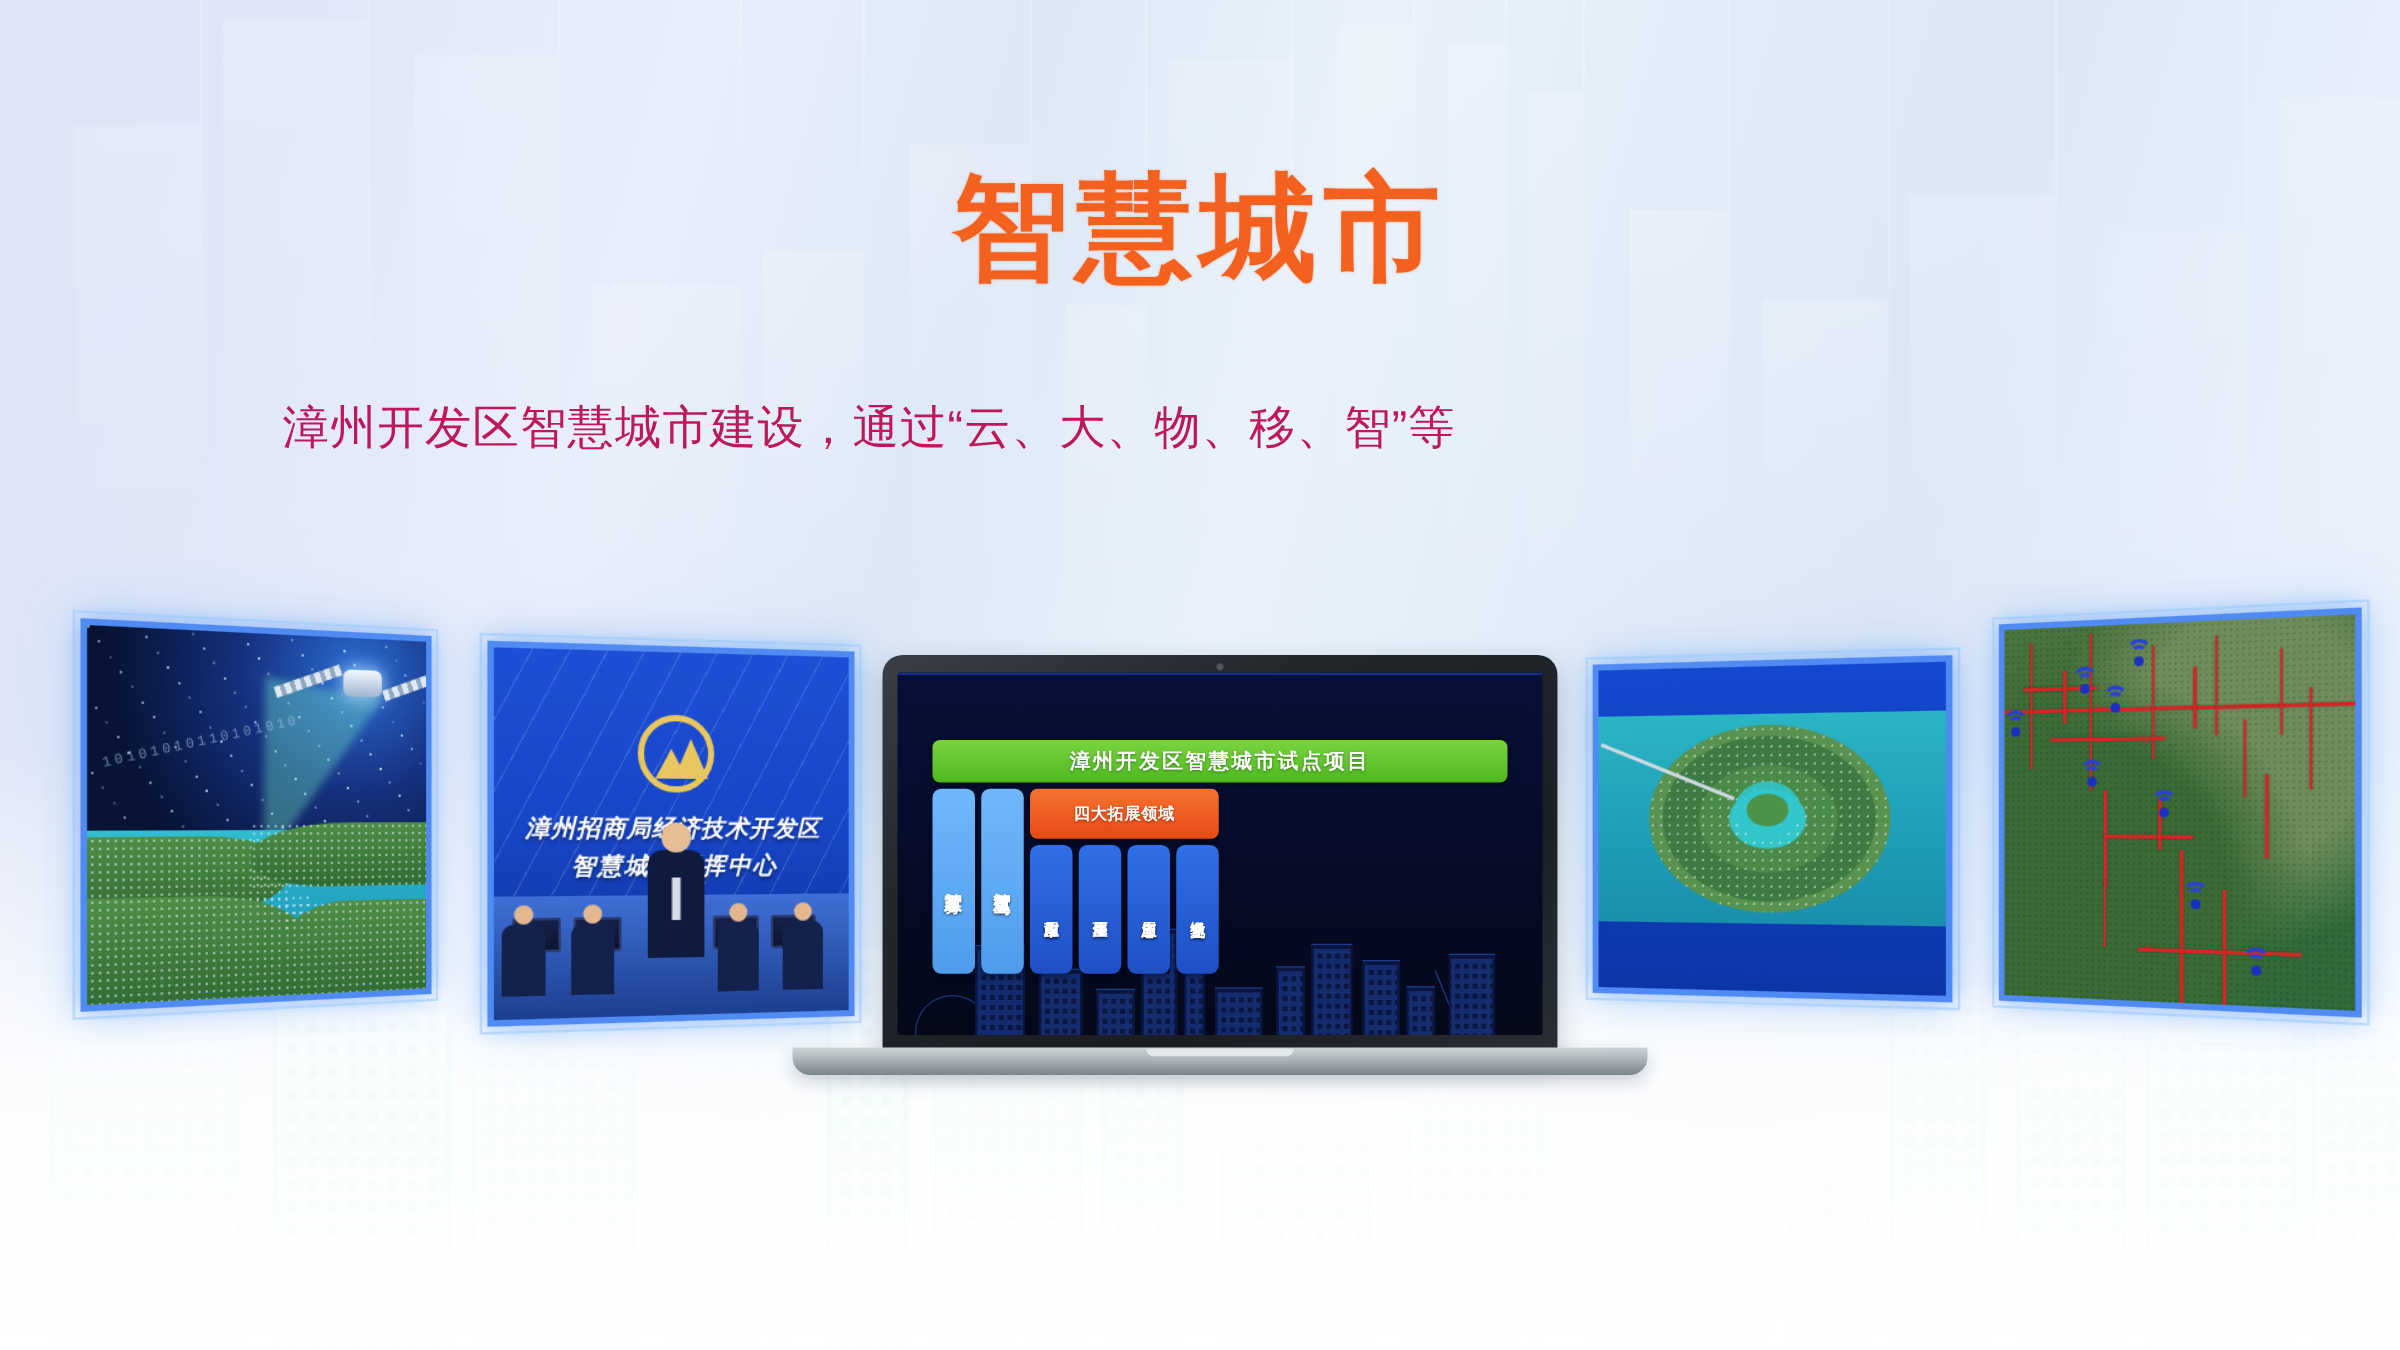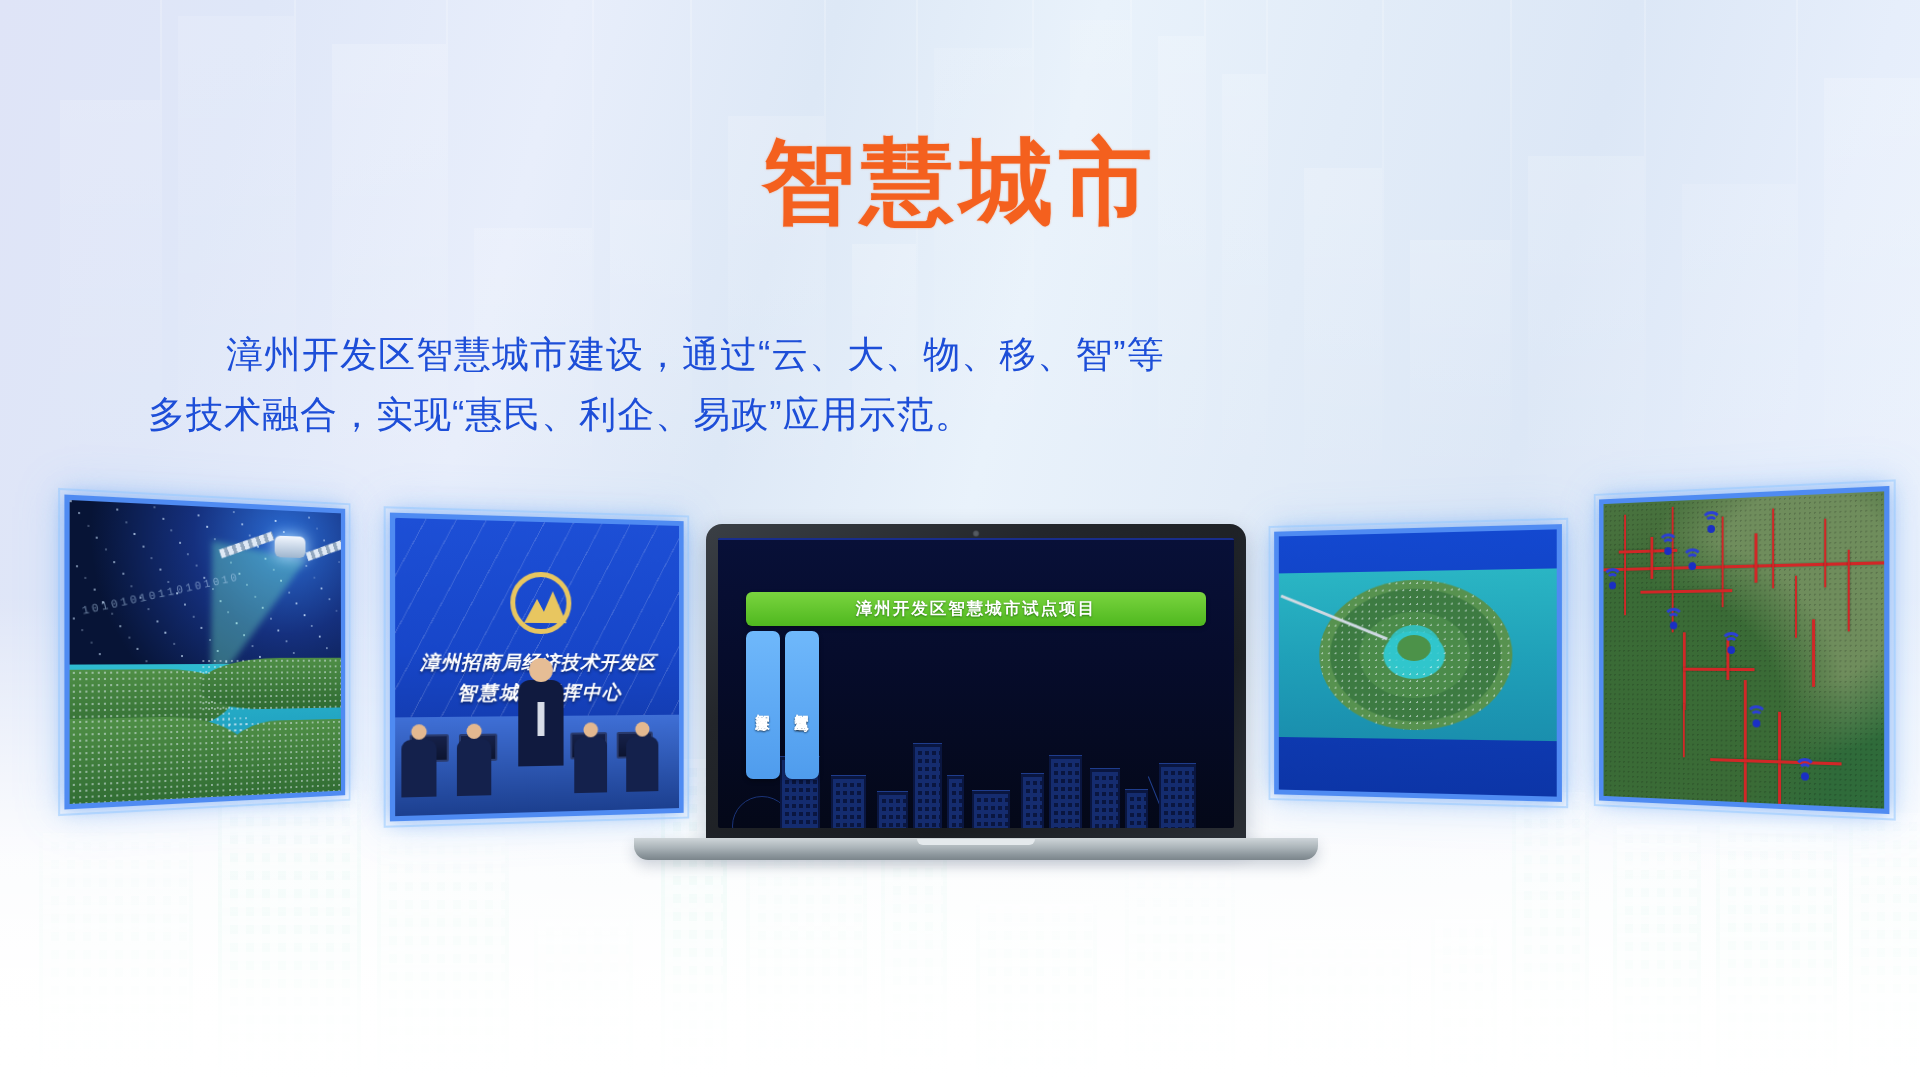--- a/index.html
+++ b/index.html
@@ -28,22 +28,22 @@
   }
   .bg-white-fade{position:absolute;left:0;bottom:0;width:1920px;height:260px;
     background:linear-gradient(180deg,rgba(255,255,255,0),rgba(255,255,255,.92) 70%,#fff);}
 
   
   .headline{position:absolute;top:120px;left:0;width:1920px;text-align:center;
     font-size:93px;font-weight:bold;letter-spacing:6px;color:#F4601E;
     text-shadow:0 0 2px rgba(244,96,30,.5);}
 
   
-  .para{position:absolute;top:325px;left:148px;width:1630px;
-    font-size:37px;line-height:1.62;color:#1d4ed8;letter-spacing:1px;text-indent:78px;}
+  .para{position:absolute;top:312px;left:148px;width:1630px;
+    font-size:37px;line-height:1.62;color:#be185d;letter-spacing:1px;text-indent:78px;}
 
   
   .panel{position:absolute;border:5px solid #4f8bf2;background:#0a1b3d;
     box-shadow:0 0 18px rgba(90,150,240,.55), 0 0 40px rgba(120,180,250,.35);}
   .panel::after{content:"";position:absolute;inset:-11px;border:2px solid rgba(150,200,255,.55);pointer-events:none;}
   .panel .inner{position:absolute;inset:0;overflow:hidden;}
 
   
   #p1{left:65px;top:502px;width:293px;height:300px;transform:perspective(900px) rotateY(17deg);}
   .sky{position:absolute;left:0;top:0;width:100%;height:56%;
@@ -229,21 +229,20 @@
     <b style="left: 1613px; width: 88px; height: 261px; opacity: 0.61;"></b>
     <b style="left: 1716px; width: 121px; height: 262px; opacity: 0.61;"></b>
     <b style="left: 1849px; width: 154px; height: 273px; opacity: 0.52;"></b>
   </div>
 <div class="bg-white-fade"></div>
 
 <div class="headline">智慧城市</div>
 
 <div class="para">
   <span>漳州开发区智慧城市建设，通过“云、大、物、移、智”等</span><br>
-  <span>多技术融合，实现“惠民、利企、易政”应用示范。</span>
 </div>
 
 <div class="panel" id="p1">
   <div class="inner">
     <div class="sky" id="skyStars">
         <span class="star" style="left: 0%; top: 0%; opacity: 0.3;"></span>
         <span class="star" style="left: 37%; top: 53%; opacity: 0.43;"></span>
         <span class="star" style="left: 74%; top: 6%; opacity: 0.56;"></span>
         <span class="star" style="left: 11%; top: 59%; opacity: 0.69;"></span>
         <span class="star" style="left: 48%; top: 12%; opacity: 0.82;"></span>
@@ -427,20 +426,37 @@
 
           <div class="d-tall">
             <span>智慧政务</span>
           </div>
           <div class="d-tall">
             <span>智慧双鱼岛</span>
           </div>
 
 
 
+          <div class="d-group">
+            <div class="d-head">四大拓展领域</div>
+            <div class="d-cells">
+              <div class="d-cell">
+                  <span>市政应用</span>
+                </div>
+              <div class="d-cell">
+                  <span>环保应用</span>
+                </div>
+              <div class="d-cell">
+                  <span>应急应用</span>
+                </div>
+              <div class="d-cell">
+                  <span>绿色交通</span>
+                </div>
+            </div>
+          </div>
 
         </div>
       </div>
     </div>
   </div>
   <div class="foot"></div>
   <div class="base">
     <div class="notch"></div>
   </div>
 </div>

